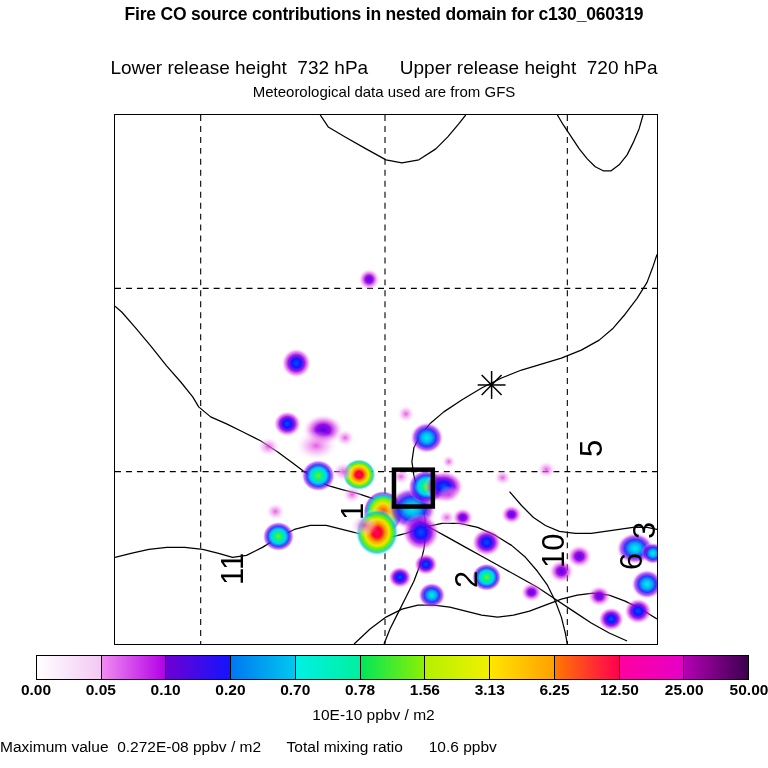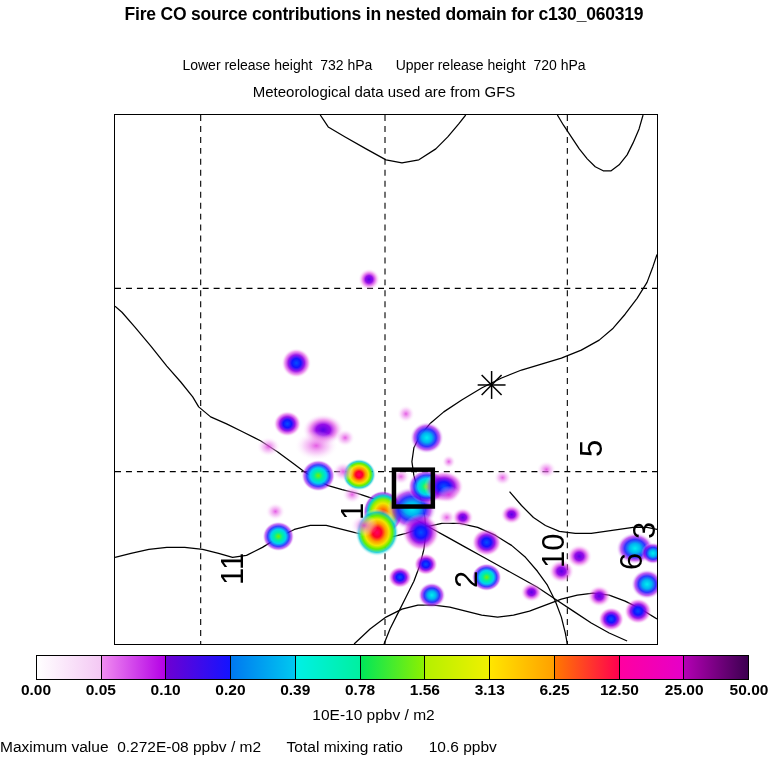--- a/index.html
+++ b/index.html
@@ -3,21 +3,21 @@
 <meta charset="utf-8">
 <style>
   html,body{margin:0;padding:0;background:#ffffff;}
   body{width:768px;height:768px;overflow:hidden;
        font-family:"Liberation Sans","DejaVu Sans",sans-serif;color:#000;}
   #root{position:relative;width:768px;height:768px;border-radius:16px;}
 
   .hdr{position:absolute;left:0;width:768px;text-align:center;white-space:pre;}
   #title{top:4px;font-size:17.5px;font-weight:bold;letter-spacing:-0.2px;}
   #line2{top:31px;font-size:15.5px;}
-  #line3{top:57px;font-size:14px;}
+  #line3{top:57px;font-size:19px;}
   #line4{top:83px;font-size:15px;}
 
   
   #map{position:absolute;left:114px;top:114px;width:544px;height:531px;
        border:1.6px solid #000;background:#fff;overflow:hidden;box-sizing:border-box;}
   #mapsvg{position:absolute;left:0;top:0;width:100%;height:100%;}
 
   
   .rgn{position:absolute;font-size:31px;color:#000;line-height:1;
        transform:rotate(-90deg);transform-origin:left top;white-space:nowrap;}
@@ -218,21 +218,21 @@
       <div class="seg" style="background: linear-gradient(to right, rgb(255, 230, 0), rgb(255, 160, 0));"></div>
       <div class="seg" style="background: linear-gradient(to right, rgb(255, 120, 0), rgb(255, 0, 80));"></div>
       <div class="seg" style="background: linear-gradient(to right, rgb(255, 0, 160), rgb(230, 0, 200));"></div>
       <div class="seg" style="background: linear-gradient(to right, rgb(180, 0, 180), rgb(60, 0, 80));"></div>
     </div>
   <div id="cticks">
       <span style="left: 36px;">0.00</span>
       <span style="left: 100.818px;">0.05</span>
       <span style="left: 165.636px;">0.10</span>
       <span style="left: 230.455px;">0.20</span>
-      <span style="left: 295.273px;">0.39</span>
+      <span style="left: 295.273px;">0.70</span>
       <span style="left: 360.091px;">0.78</span>
       <span style="left: 424.909px;">1.56</span>
       <span style="left: 489.727px;">3.13</span>
       <span style="left: 554.545px;">6.25</span>
       <span style="left: 619.364px;">12.50</span>
       <span style="left: 684.182px;">25.00</span>
       <span style="left: 749px;">50.00</span>
     </div>
   <div id="cbunit">10E-10 ppbv / m2</div>
   <div id="foot">Maximum value  0.272E-08 ppbv / m2      Total mixing ratio      10.6 ppbv</div>

